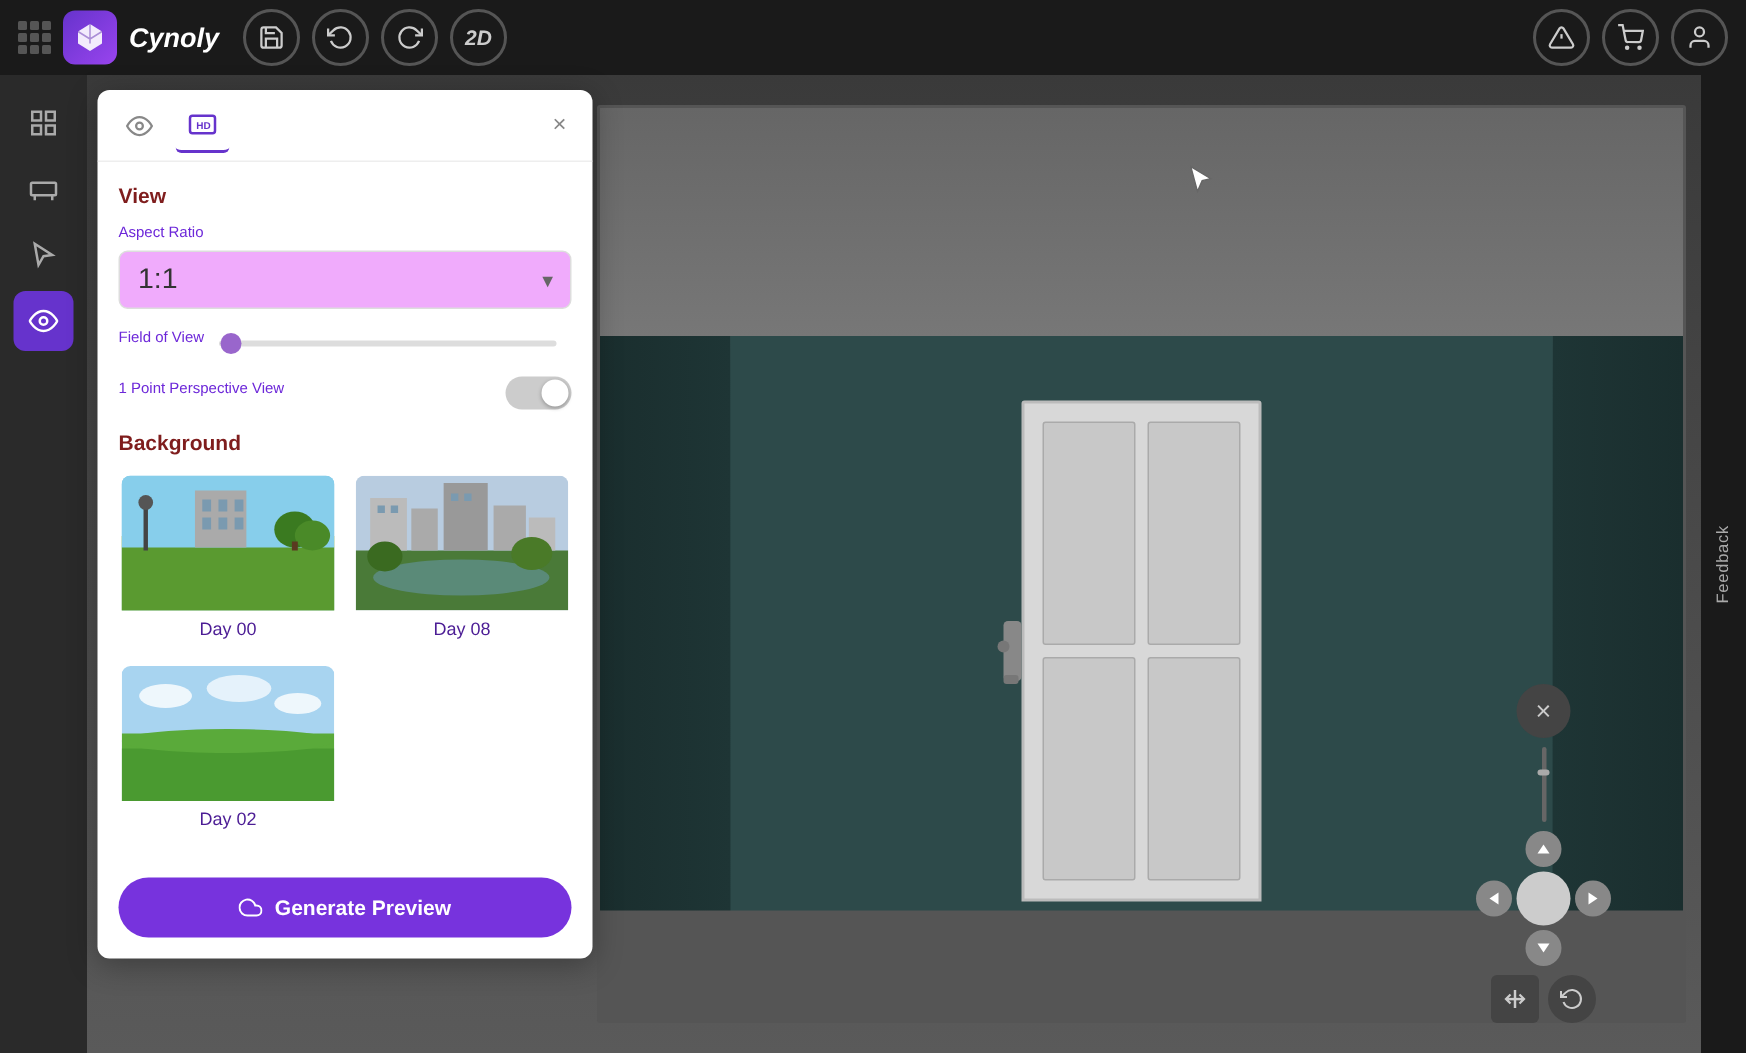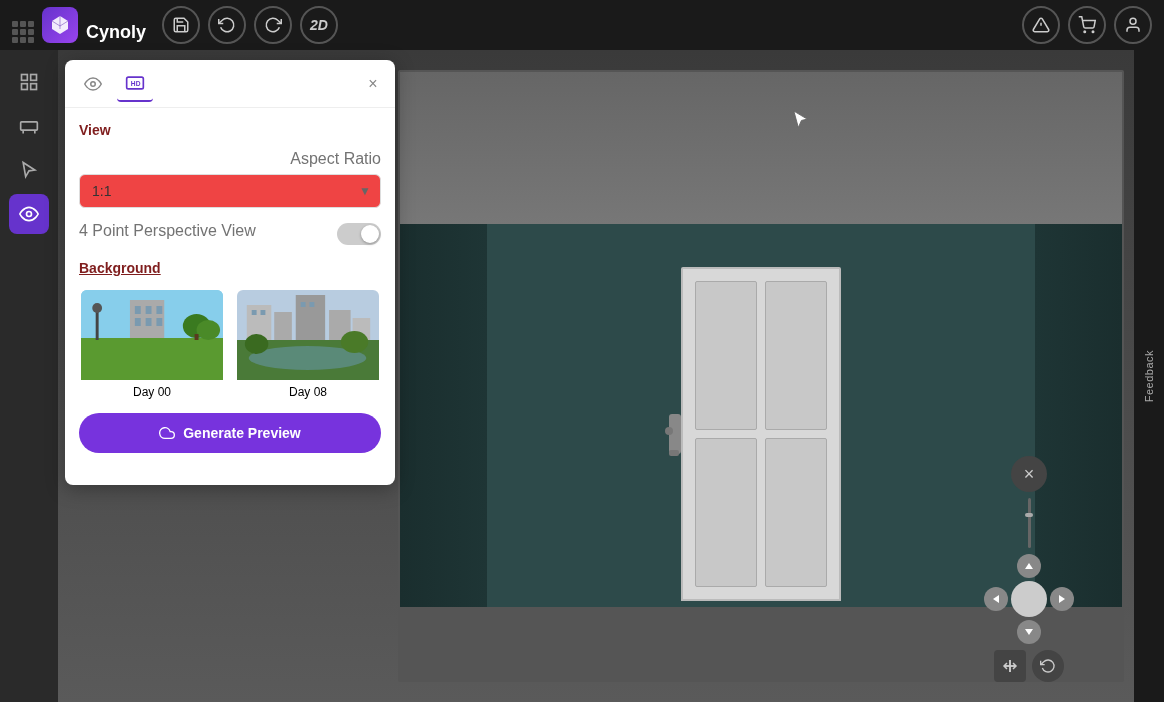--- a/index.html
+++ b/index.html
@@ -19,23 +19,24 @@
       height: 50px;
       background: #1a1a1a;
       display: flex;
       align-items: center;
       padding: 0 12px;
       gap: 8px;
       z-index: 100;
     }
     .topbar-logo {
       display: flex;
-      align-items: flex-end;
+      align-items: center;
       gap: 8px;
       margin-right: 8px;
+      font-style: italic;
     }
     .logo-grid {
       display: grid;
       grid-template-columns: repeat(3,6px);
       grid-template-rows: repeat(3,6px);
       gap: 2px;
     }
     .logo-dot {
       width: 6px; height: 6px;
       background: #555;
@@ -340,38 +341,37 @@
       max-height: 580px;
       overflow-y: auto;
     }
     .section-label {
       font-size: 14px;
       font-weight: 600;
       color: #7f1d1d;
       margin-bottom: 12px;
     }
     .field-label {
-      font-size: 16px;
-      color: #737373;
+      font-size: 10px;
+      color: #6d28d9;
       margin-bottom: 6px;
-      text-align: right;
     }
     .select-wrapper {
       position: relative;
       margin-bottom: 14px;
     }
     .select-field {
       width: 100%;
       padding: 8px 12px;
       border: 1px solid #ddd;
       border-radius: 6px;
-      font-size: 14px;
+      font-size: 19px;
       color: #333;
       appearance: none;
-      background: #ef4444;
+      background: #f0abfc;
       cursor: pointer;
     }
     .select-arrow {
       position: absolute;
       right: 10px; top: 50%; transform: translateY(-50%);
       color: #666;
       pointer-events: none;
       font-size: 12px;
     }
     .row-field {
@@ -426,27 +426,27 @@
     .bg-thumb {
       width: 100%; height: 90px;
       object-fit: cover;
     }
     .bg-sky-green {
       background: linear-gradient(180deg, #87CEEB 40%, #4a8a30 40%);
     }
     .bg-label {
       text-align: center;
       font-size: 12px;
-      color: #000000;
+      color: #4c1d95;
       padding: 5px 0 4px;
       background: white;
     }
     .generate-btn {
       position: absolute;
-      bottom: 32px; left: 14px; right: 14px;
+      bottom: 14px; left: 14px; right: 14px;
       padding: 12px;
       background: #7733dd;
       color: white;
       border: none;
       border-radius: 25px;
       font-size: 14px;
       font-weight: 600;
       cursor: pointer;
       display: flex; align-items: center; justify-content: center;
       gap: 8px;
@@ -667,29 +667,35 @@
     <div class="select-wrapper">
       <select class="select-field">
         <option value="1:1">1:1</option>
         <option value="16:9">16:9</option>
         <option value="4:3">4:3</option>
         <option value="9:16">9:16</option>
       </select>
       <span class="select-arrow">▼</span>
     </div>
 
-
     <div class="row-field">
-      <span class="field-label">4 Point Perspective View</span>
+      <span class="field-label">Field of View</span>
+      <div class="slider-track">
+        <div class="slider-thumb"></div>
+      </div>
+    </div>
+
+    <div class="row-field">
+      <span class="field-label">1 Point Perspective View</span>
       <div class="toggle-switch">
         <div class="toggle-knob"></div>
       </div>
     </div>
 
-    <div class="section-label" style="margin-top:0;text-decoration:underline;">Background</div>
+    <div class="section-label" style="margin-top:0;">Background</div>
 
     <div class="bg-grid">
 
       <div class="bg-card">
         <div class="bg-thumb bg-sky-green" style="background: linear-gradient(180deg, #87CEEB 0%, #87CEEB 45%, #5a9a35 45%, #6aaa40 100%); position:relative; overflow:hidden;">
 
           <svg width="100%" height="90" viewBox="0 0 145 90" preserveAspectRatio="none" style="position:absolute;top:0;left:0;">
             <rect x="0" y="0" width="145" height="90" fill="#87CEEB"></rect>
             <rect x="0" y="48" width="145" height="42" fill="#5a9a30"></rect>
 
@@ -731,20 +737,36 @@
 
             <ellipse cx="72" cy="68" rx="60" ry="12" fill="#6a9ab8" opacity="0.5"></ellipse>
 
             <ellipse cx="20" cy="54" rx="12" ry="10" fill="#3a6a20"></ellipse>
             <ellipse cx="120" cy="52" rx="14" ry="11" fill="#4a7a28"></ellipse>
           </svg>
         </div>
         <div class="bg-label">Day 08</div>
       </div>
 
+      <div class="bg-card">
+        <div class="bg-thumb" style="overflow:hidden; position:relative;">
+          <svg width="100%" height="90" viewBox="0 0 145 90" preserveAspectRatio="none" style="position:absolute;top:0;left:0;">
+            <rect x="0" y="0" width="145" height="90" fill="#a8d4f0"></rect>
+            <rect x="0" y="45" width="145" height="45" fill="#5aaa3a"></rect>
+
+            <ellipse cx="30" cy="20" rx="18" ry="8" fill="white" opacity="0.8"></ellipse>
+            <ellipse cx="80" cy="15" rx="22" ry="9" fill="white" opacity="0.7"></ellipse>
+            <ellipse cx="120" cy="25" rx="16" ry="7" fill="white" opacity="0.8"></ellipse>
+
+            <rect x="0" y="55" width="145" height="35" fill="#4a9a30"></rect>
+            <ellipse cx="72" cy="50" rx="72" ry="8" fill="#5aaa3a"></ellipse>
+          </svg>
+        </div>
+        <div class="bg-label">Day 02</div>
+      </div>
 
     </div>
   </div>
 
   <button class="generate-btn">
     <svg width="16" height="16" viewBox="0 0 24 24" fill="none" stroke="white" stroke-width="2">
       <path d="M18 10h-1.26A8 8 0 109 20h9a5 5 0 000-10z"></path>
     </svg>
     <span>Generate Preview</span>
   </button>

